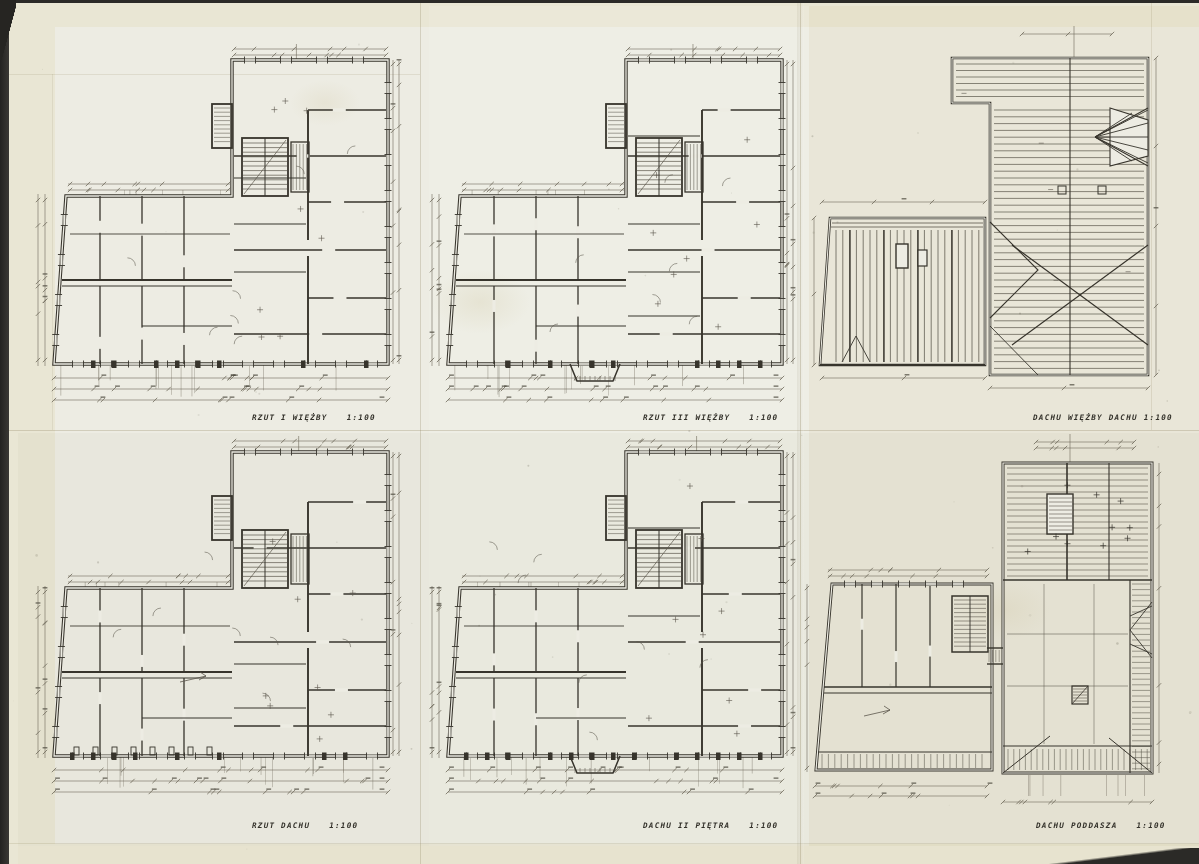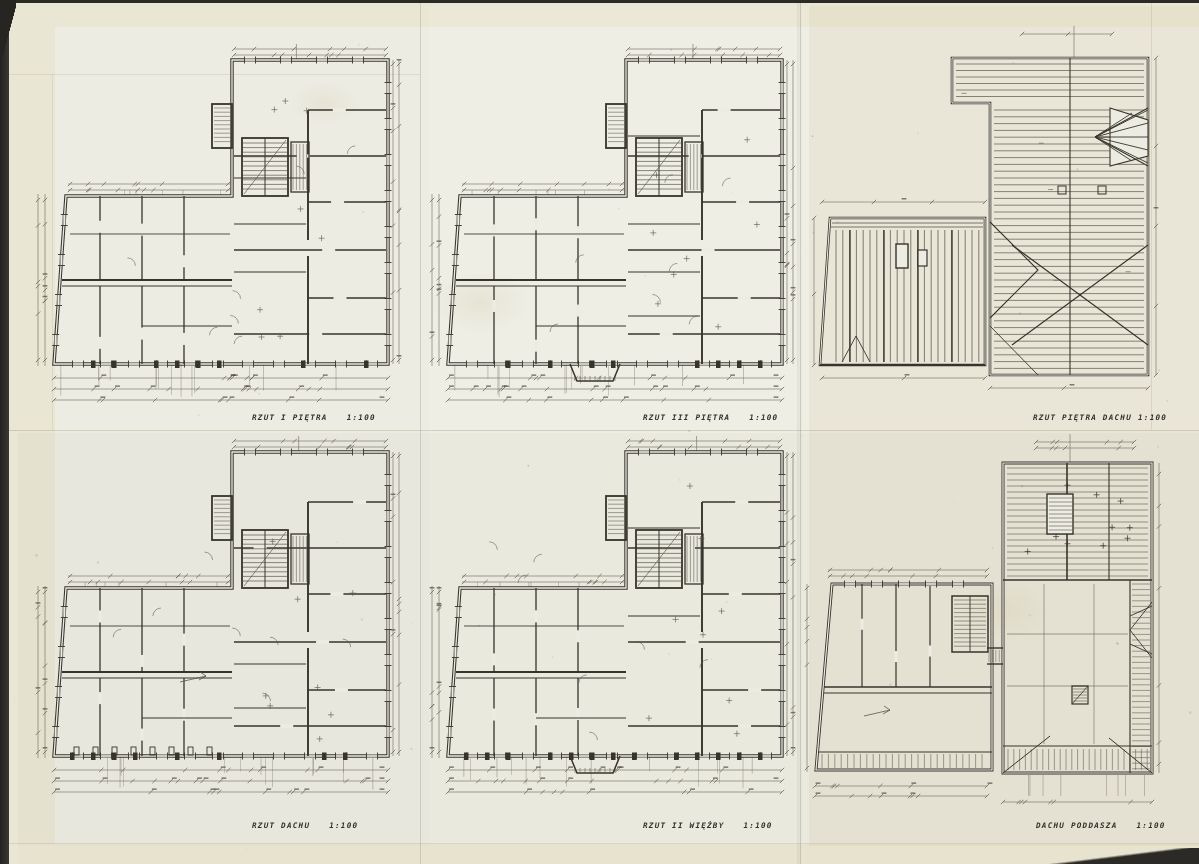--- a/index.html
+++ b/index.html
@@ -2089,33 +2089,33 @@
       <line x1="183" y1="230" x2="199" y2="230" stroke="#37342c" stroke-width="1.4"></line>
       <line x1="185" y1="216" x2="185" y2="228" stroke="#5a564b" stroke-width="0.5"></line>
       <line x1="188.4" y1="216" x2="188.4" y2="228" stroke="#5a564b" stroke-width="0.5"></line>
       <line x1="191.8" y1="216" x2="191.8" y2="228" stroke="#5a564b" stroke-width="0.5"></line>
       <line x1="195.20000000000002" y1="216" x2="195.20000000000002" y2="228" stroke="#5a564b" stroke-width="0.5"></line>
       <path d="M60,282 L86,276 M80,272 L86,276 L79,280" stroke="#5a564b" stroke-width="0.8" fill="none"></path>
     </g>
   </svg>
 
 <div class="caption" style="left:252px;top:413px">
-  <span class="t">RZUT  I PIĘTRA</span><span class="s">1:100</span>
+  <span class="t">RZUT  I WIĘŻBY</span><span class="s">1:100</span>
 </div>
 <div class="caption" style="left:643px;top:413px">
-  <span class="t">RZUT III PIĘTRA</span><span class="s">1:100</span>
+  <span class="t">RZUT III WIĘŻBY</span><span class="s">1:100</span>
 </div>
 <div class="caption tight" style="left:1033px;top:413px">
-  <span class="t">RZUT PIĘTRA DACHU</span><span class="s">1:100</span>
+  <span class="t">DACHU WIĘŻBY DACHU</span><span class="s">1:100</span>
 </div>
 <div class="caption" style="left:252px;top:821px">
   <span class="t">RZUT  DACHU</span><span class="s">1:100</span>
 </div>
 <div class="caption" style="left:643px;top:821px">
-  <span class="t">RZUT II WIĘŻBY</span><span class="s">1:100</span>
+  <span class="t">DACHU II PIĘTRA</span><span class="s">1:100</span>
 </div>
 <div class="caption" style="left:1036px;top:821px">
   <span class="t">DACHU PODDASZA</span><span class="s">1:100</span>
 </div>
 
 <svg id="specks" width="1199" height="864">
     <circle cx="319.34965863637626" cy="690.0993506950326" r="0.89" fill="#5d5949" opacity="0.20"></circle>
     <circle cx="13.34367581922561" cy="700.9116245959885" r="0.41" fill="#5d5949" opacity="0.10"></circle>
     <circle cx="479.962633902207" cy="576.3003141796216" r="0.73" fill="#5d5949" opacity="0.09"></circle>
     <circle cx="411.8520718514919" cy="623.454862780869" r="0.63" fill="#5d5949" opacity="0.11"></circle>

